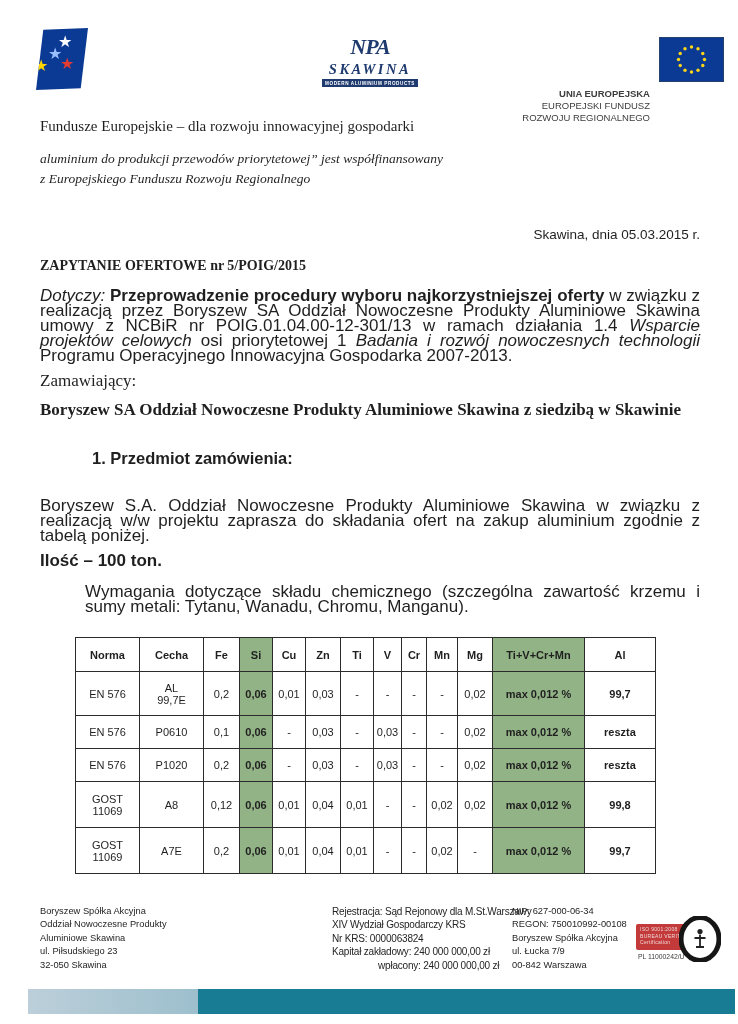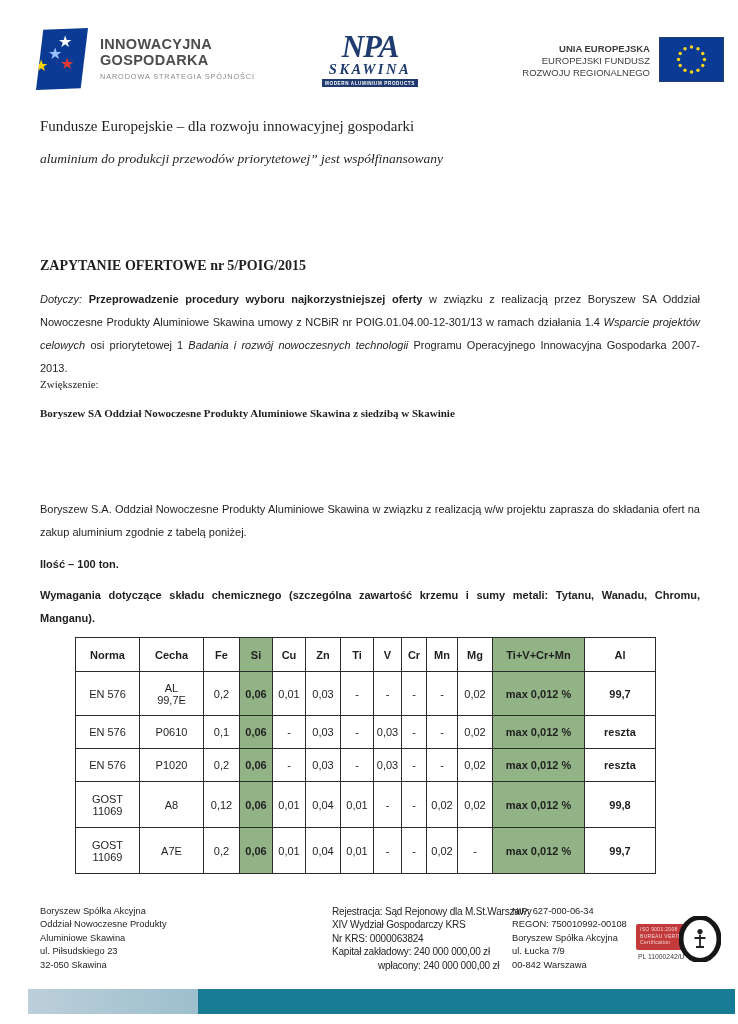--- a/index.html
+++ b/index.html
@@ -18,51 +18,51 @@
   .st-white{color:#fff;left:22px;top:6px;}
   .st-yellow{color:#ffd500;left:-2px;top:30px;font-size:20px;}
   .st-red{color:#e03c31;left:24px;top:28px;}
   .st-blue{color:#9bc0ff;left:12px;top:18px;font-size:10px;}
   .ig-text{padding-top:8px;}
   .ig-line{font-weight:bold;font-size:14.5px;line-height:16px;color:#4d4d4f;letter-spacing:.3px;}
   .ig-sub{margin-top:4px;font-size:7.3px;color:#8a8a8c;letter-spacing:.9px;}
 
   .logo-npa{position:absolute;left:299px;top:33px;width:142px;text-align:center;
             font-family:"Liberation Serif",serif;color:var(--navy);}
-  .npa-acronym{font-size:31px;font-weight:bold;font-style:italic;line-height:28px;letter-spacing:-1px;}
+  .npa-acronym{font-size:22px;font-weight:bold;font-style:italic;line-height:28px;letter-spacing:-1px;}
   .npa-name{font-size:14.5px;font-weight:bold;font-style:italic;letter-spacing:2.5px;line-height:16px;}
   .npa-tagline{margin:2px auto 0;width:96px;background:var(--navy);color:#fff;
                font-family:"Liberation Sans",sans-serif;font-size:4.6px;font-weight:bold;
                letter-spacing:.6px;padding:1.5px 0;}
 
   .logo-eu{position:absolute;right:14px;top:37px;display:flex;gap:9px;align-items:flex-start;}
-  .eu-text{text-align:right;padding-top:6px;color:#3d3d3f;}
+  .eu-text{text-align:right;padding-top:6px;color:#3d3d3f;margin-top:45px;}
   .eu-l1{font-weight:bold;font-size:9.5px;line-height:12px;}
   .eu-l2{font-size:9.5px;line-height:12px;}
   .eu-flag{display:block;border:1px solid #27406e;}
 
   
   .abs{position:absolute;left:40px;right:38px;}
   .t-center{text-align:left;font-family:Liberation Serif, serif;}
   .t-right{text-align:right;}
   .t-just{text-align:justify;}
-  .fs{font-size:11px;line-height:23px;}
+  .fs{font-size:17px;line-height:15px;}
   .doc-title{top:118px;font-size:15px;}
   .project-para{top:149px;font-style:italic;font-size:13.5px;line-height:19.5px;}
   .date-line{top:227px;font-size:13.5px;}
   .rfq-title{top:258px;font-weight:bold;font-size:14px;}
   .dotyczy{top:288px;}
   .seg-bold{font-weight:bold;}
   .seg-italic{font-style:italic;}
   .zamawiajacy{top:373px;}
   .buyer-line{top:402px;font-weight:bold;}
   .section-heading{top:449px;left:92px;font-weight:bold;font-size:16.5px;}
   .intro-para{top:498px;}
   .ilosc{top:553px;font-weight:bold;}
-  .wymagania{top:584px;font-weight:bold;}
+  .wymagania{top:584px;font-weight:normal;margin-left:45px;}
 
   
   .chem-table{position:absolute;left:75px;top:637px;width:580px;border-collapse:collapse;
               table-layout:fixed;font-size:11px;}
   .chem-table th,.chem-table td{border:1.6px solid #2b2b2b;text-align:center;
               vertical-align:middle;padding:1px 1px;white-space:pre-line;overflow:hidden;}
   .chem-table th{font-weight:bold;height:31px;}
   .cell-green{background:var(--green);}
   .cell-bold{font-weight:bold;}
 
@@ -89,25 +89,20 @@
 <body>
 
 <div class="page">
 
   <div class="logo-ig">
     <div class="ig-flag">
       <span class="st st-white">★</span>
       <span class="st st-blue">★</span>
       <span class="st st-yellow">★</span>
       <span class="st st-red">★</span>
-    </div>
-    <div class="ig-text">
-      <div class="ig-line">INNOWACYJNA</div>
-      <div class="ig-line">GOSPODARKA</div>
-      <div class="ig-sub">NARODOWA STRATEGIA SPÓJNOŚCI</div>
     </div>
   </div>
 
   <div class="logo-npa">
     <div class="npa-acronym">NPA</div>
     <div class="npa-name">SKAWINA</div>
     <div class="npa-tagline">MODERN ALUMINIUM PRODUCTS</div>
   </div>
 
   <div class="logo-eu">
@@ -131,28 +126,31 @@
           <circle cx="18.5" cy="21.5" r="1.7"></circle>
         <circle cx="20.2" cy="15.5" r="1.7"></circle>
           <circle cx="25" cy="10.7" r="1.7"></circle>
       </g>
     </svg>
   </div>
 
   <div class="abs t-center doc-title">Fundusze Europejskie – dla rozwoju innowacyjnej gospodarki</div>
   <div class="abs t-center project-para">
       <div class="line">aluminium do produkcji przewodów priorytetowej” jest współfinansowany</div>
-    </div>
+      <div class="line">z Europejskiego Funduszu Rozwoju Regionalnego</div>
+    </div>
+  <div class="abs t-right date-line">Skawina, dnia 05.03.2015 r.</div>
   <div class="abs t-center rfq-title">ZAPYTANIE OFERTOWE nr 5/POIG/2015</div>
 
   <div class="abs t-just fs dotyczy"><span class="seg-italic">Dotyczy: </span><span class="seg-bold">Przeprowadzenie procedury wyboru najkorzystniejszej oferty </span><span class="seg-normal">w związku z realizacją przez Boryszew SA Oddział Nowoczesne Produkty Aluminiowe Skawina umowy z NCBiR nr POIG.01.04.00-12-301/13 w ramach działania 1.4 </span><span class="seg-italic">Wsparcie projektów celowych</span><span class="seg-normal"> osi priorytetowej 1 </span><span class="seg-italic">Badania i rozwój nowoczesnych technologii</span><span class="seg-normal"> Programu Operacyjnego Innowacyjna Gospodarka 2007-2013.</span></div>
 
-  <div class="abs t-center fs zamawiajacy">Zwiększenie:</div>
+  <div class="abs t-center fs zamawiajacy">Zamawiający:</div>
   <div class="abs t-center fs buyer-line">Boryszew SA Oddział Nowoczesne Produkty Aluminiowe Skawina z siedzibą w Skawinie</div>
 
+  <div class="abs section-heading">1. Przedmiot zamówienia:</div>
   <div class="abs t-just fs intro-para">Boryszew S.A. Oddział Nowoczesne Produkty Aluminiowe Skawina w związku z realizacją w/w projektu zaprasza do składania ofert na zakup aluminium zgodnie z tabelą poniżej.</div>
   <div class="abs fs ilosc">Ilość – 100 ton.</div>
   <div class="abs t-just fs wymagania">Wymagania dotyczące składu chemicznego (szczególna zawartość krzemu i sumy metali: Tytanu, Wanadu, Chromu, Manganu).</div>
 
   <table class="chem-table">
     <colgroup>
       <col style="width:64px">
         <col style="width:64px">
         <col style="width:36px">
         <col style="width:33px">

